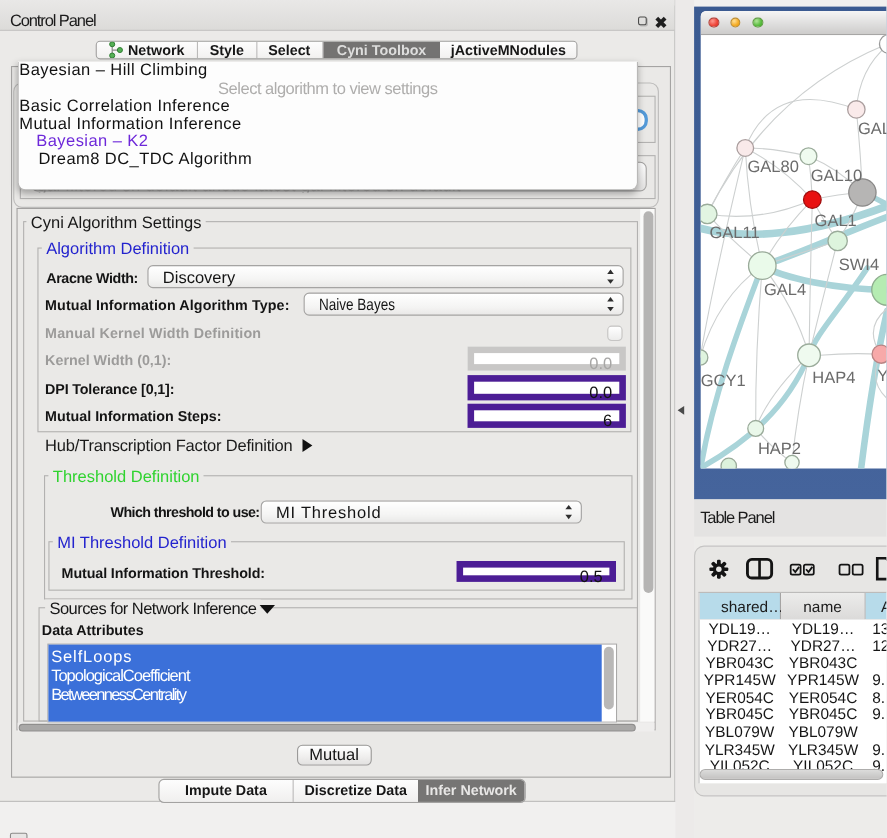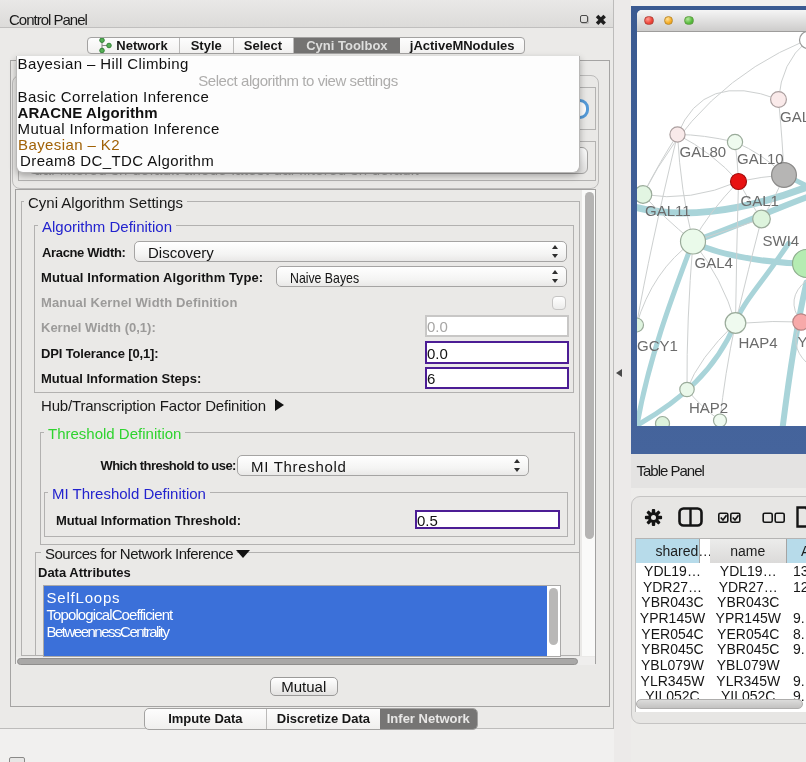--- a/index.html
+++ b/index.html
@@ -1,21 +1,21 @@
 <!DOCTYPE html>
 <html><head><meta charset="utf-8">
 <style>
 html,body{margin:0;padding:0}
 body{width:806px;height:762px;position:relative;overflow:hidden;background:#f1f0ef;font-family:"Liberation Sans",sans-serif}
 .ab{position:absolute}
 .lbl{position:absolute;font:bold 13px "Liberation Sans",sans-serif;color:#141414;white-space:nowrap}
 .big{position:absolute;font:15px "Liberation Sans",sans-serif;color:#1a1a1a;white-space:nowrap}
 .combo{position:absolute;border:1px solid #a5a4a3;border-radius:5px;background:linear-gradient(#ffffff,#f4f4f3 65%,#e9e8e7);box-sizing:border-box}
 .ct{position:absolute;left:13px;font:15px "Liberation Sans",sans-serif;color:#141414;white-space:nowrap}
-.field{position:absolute;border:2px solid #4c1d95;background:#fff;box-sizing:border-box;font:15px "Liberation Sans",sans-serif;color:#131313;padding-right:6px}
+.field{position:absolute;border:6px solid #4c1d95;background:#fff;box-sizing:border-box;font:15px "Liberation Sans",sans-serif;color:#131313;text-align:right;padding-right:6px}
 .fs{position:absolute;border:1px solid #b2b1b0;box-sizing:border-box}
 .fslbl{position:absolute;background:#e9e8e6;padding:0 4px;font:15px "Liberation Sans",sans-serif;white-space:nowrap}
 .tabseg{height:100%;box-sizing:border-box;display:flex;align-items:center;justify-content:center;font:bold 13px "Liberation Sans",sans-serif;color:#161616}
 .up{width:0;height:0;border-left:3.5px solid transparent;border-right:3.5px solid transparent;border-bottom:4.5px solid #2e2e2e}
 .dn{width:0;height:0;border-left:3.5px solid transparent;border-right:3.5px solid transparent;border-top:4.5px solid #2e2e2e}
 </style></head>
 <body>
 
 <div class="ab" id="cpwin" style="left:0;top:5;width:613px;height:728px;background:#ebeae8;border-right:1px solid #bdbcbb;border-bottom:1px solid #bdbcbb"></div>
 <div class="ab" style="left:0;top:0;width:613px;height:5px;background:#fafaf9"></div>
@@ -116,24 +116,23 @@
 <div class="ab" id="bottabs" style="left:144px;top:707.5px;width:333.5px;height:22px;border:1px solid #a3a2a1;border-radius:5px;background:linear-gradient(#fdfdfd,#f0efee);display:flex;overflow:hidden;box-sizing:border-box">
  <div class="tabseg" style="width:122.5px;border-right:1px solid #bbbab9">Impute Data</div>
  <div class="tabseg" style="width:114px">Discretize Data</div>
  <div class="tabseg" style="width:97px;background:#767574;color:#e8e7e6">Infer Network</div>
 </div>
 
 <div class="ab" id="popup" style="left:16px;top:56px;width:564px;height:116.5px;background:#fdfdfd;border:1px solid #b9b8b7;border-top:none;border-radius:0 0 7px 7px;box-shadow:0 3px 7px rgba(0,0,0,0.3);box-sizing:border-box">
  <div style="font:15px 'Liberation Sans',sans-serif;color:#111;padding-left:0.5px;height:16.1px;line-height:16.1px;letter-spacing:0.4px">Bayesian – Hill Climbing</div>
  <div style="font:15px 'Liberation Sans',sans-serif;color:#aeadac;text-align:center;height:16.5px;line-height:17px;letter-spacing:-0.45px">Select algorithm to view settings</div>
  <div style="font:15px 'Liberation Sans',sans-serif;color:#111;padding-left:0.5px;height:16.1px;line-height:16.1px;letter-spacing:0.4px">Basic Correlation Inference</div>
- <div style="font:bold 15px 'Liberation Sans',sans-serif;color:#111;padding-left:0.5px;height:16.1px;line-height:16.1px;letter-spacing:0.1px">ARACNE Algorithm</div>
  <div style="font:15px 'Liberation Sans',sans-serif;color:#111;padding-left:0.5px;height:16.1px;line-height:16.1px;letter-spacing:0.4px">Mutual Information Inference</div>
- <div style="font:15px 'Liberation Sans',sans-serif;color:#a16207;padding-left:1px;height:16.1px;line-height:16.1px;letter-spacing:0.4px">Bayesian – K2</div>
- <div style="font:15px 'Liberation Sans',sans-serif;color:#111;padding-left:3px;height:16.1px;line-height:16.1px;letter-spacing:0.4px">Dream8 DC_TDC Algorithm</div>
+ <div style="font:15px 'Liberation Sans',sans-serif;color:#6d28d9;padding-left:16px;height:16.1px;line-height:16.1px;letter-spacing:0.4px">Bayesian – K2</div>
+ <div style="font:15px 'Liberation Sans',sans-serif;color:#111;padding-left:18px;height:16.1px;line-height:16.1px;letter-spacing:0.4px">Dream8 DC_TDC Algorithm</div>
 </div>
 
 <div class="ab" style="left:9px;top:757px;width:14px;height:12px;border:1px solid #8a8988;border-radius:2px;background:#e7e6e5"></div>
 
 <div class="ab" style="left:613.5px;top:0;width:17.5px;height:762px;background:#eceae9"></div>
 <div class="ab" style="left:616px;top:369px;width:0;height:0;border-top:4px solid transparent;border-bottom:4px solid transparent;border-right:6px solid #4a4a4a"></div>
 
 <div class="ab" style="left:631px;top:6px;width:175px;height:447.5px;background:linear-gradient(#3a5a91,#45649c)"></div>
 
 <div class="ab" style="left:636.5px;top:9.5px;width:169.5px;height:416.5px;background:#fff;border-radius:5px 0 0 0"></div>
@@ -243,21 +242,21 @@
   <path d="M 88.8,11.5 L 91,14 L 94.5,9.3" stroke-width="1.7"></path>
   <rect x="119.2" y="7.3" width="9" height="9" rx="1.5"></rect>
   <rect x="131.2" y="7.3" width="9" height="9" rx="1.5"></rect>
  </g>
  <g fill="none" stroke="#141414" stroke-width="2.4">
   <path d="M 153.5,1.5 h 8 l 6,6 v 13 h -14 z"></path>
  </g>
 </svg>
 
 <div class="ab" style="left:634.5px;top:537.5px;width:171.5px;height:174.5px;background:#fff;overflow:hidden;border-left:1px solid #c1c0bf;border-top:1px solid #b5b4b3;box-sizing:border-box">
- <div style="position:absolute;left:0;top:0;width:64px;height:25px;background:#b7dbea;border-right:1px solid #a5a4a3;border-bottom:1px solid #a5a4a3;box-sizing:border-box;text-align:left;padding-left:20px;font:14px 'Liberation Sans',sans-serif;color:#1c1c1c;line-height:24px">shared…</div>
+ <div style="position:absolute;left:0;top:0;width:74px;height:25px;background:#b7dbea;border-right:1px solid #a5a4a3;border-bottom:1px solid #a5a4a3;box-sizing:border-box;text-align:left;padding-left:20px;font:14px 'Liberation Sans',sans-serif;color:#1c1c1c;line-height:24px">shared…</div>
  <div style="position:absolute;left:74px;top:0;width:77.5px;height:25px;background:linear-gradient(#ececeb,#dbdad9);border-right:1px solid #a5a4a3;border-bottom:1px solid #a5a4a3;box-sizing:border-box;text-align:center;font:14px 'Liberation Sans',sans-serif;color:#1c1c1c;line-height:24px">name</div>
  <div style="position:absolute;left:151.5px;top:0;width:20px;height:25px;background:#b7dbea;border-bottom:1px solid #a5a4a3;box-sizing:border-box;font:14px 'Liberation Sans',sans-serif;color:#1c1c1c;line-height:24px;padding-left:14px">Av</div>
 </div>
 <div class="ab" id="tbody" style="left:634.5px;top:562.5px;width:171.5px;height:149.5px;background:#fff;overflow:hidden;font:14px 'Liberation Sans',sans-serif;color:#161616;border-left:1px solid #c1c0bf;box-sizing:border-box">
 <div style="position:absolute;left:0;top:0.5px;width:74px;text-align:center">YDL19…</div>
     <div style="position:absolute;left:74px;top:0.5px;width:77.5px;text-align:center">YDL19…</div>
     <div style="position:absolute;left:157.5px;top:0.5px">13</div>
 <div style="position:absolute;left:0;top:16.15px;width:74px;text-align:center">YDR27…</div>
     <div style="position:absolute;left:74px;top:16.15px;width:77.5px;text-align:center">YDR27…</div>
     <div style="position:absolute;left:157.5px;top:16.15px">12</div>

